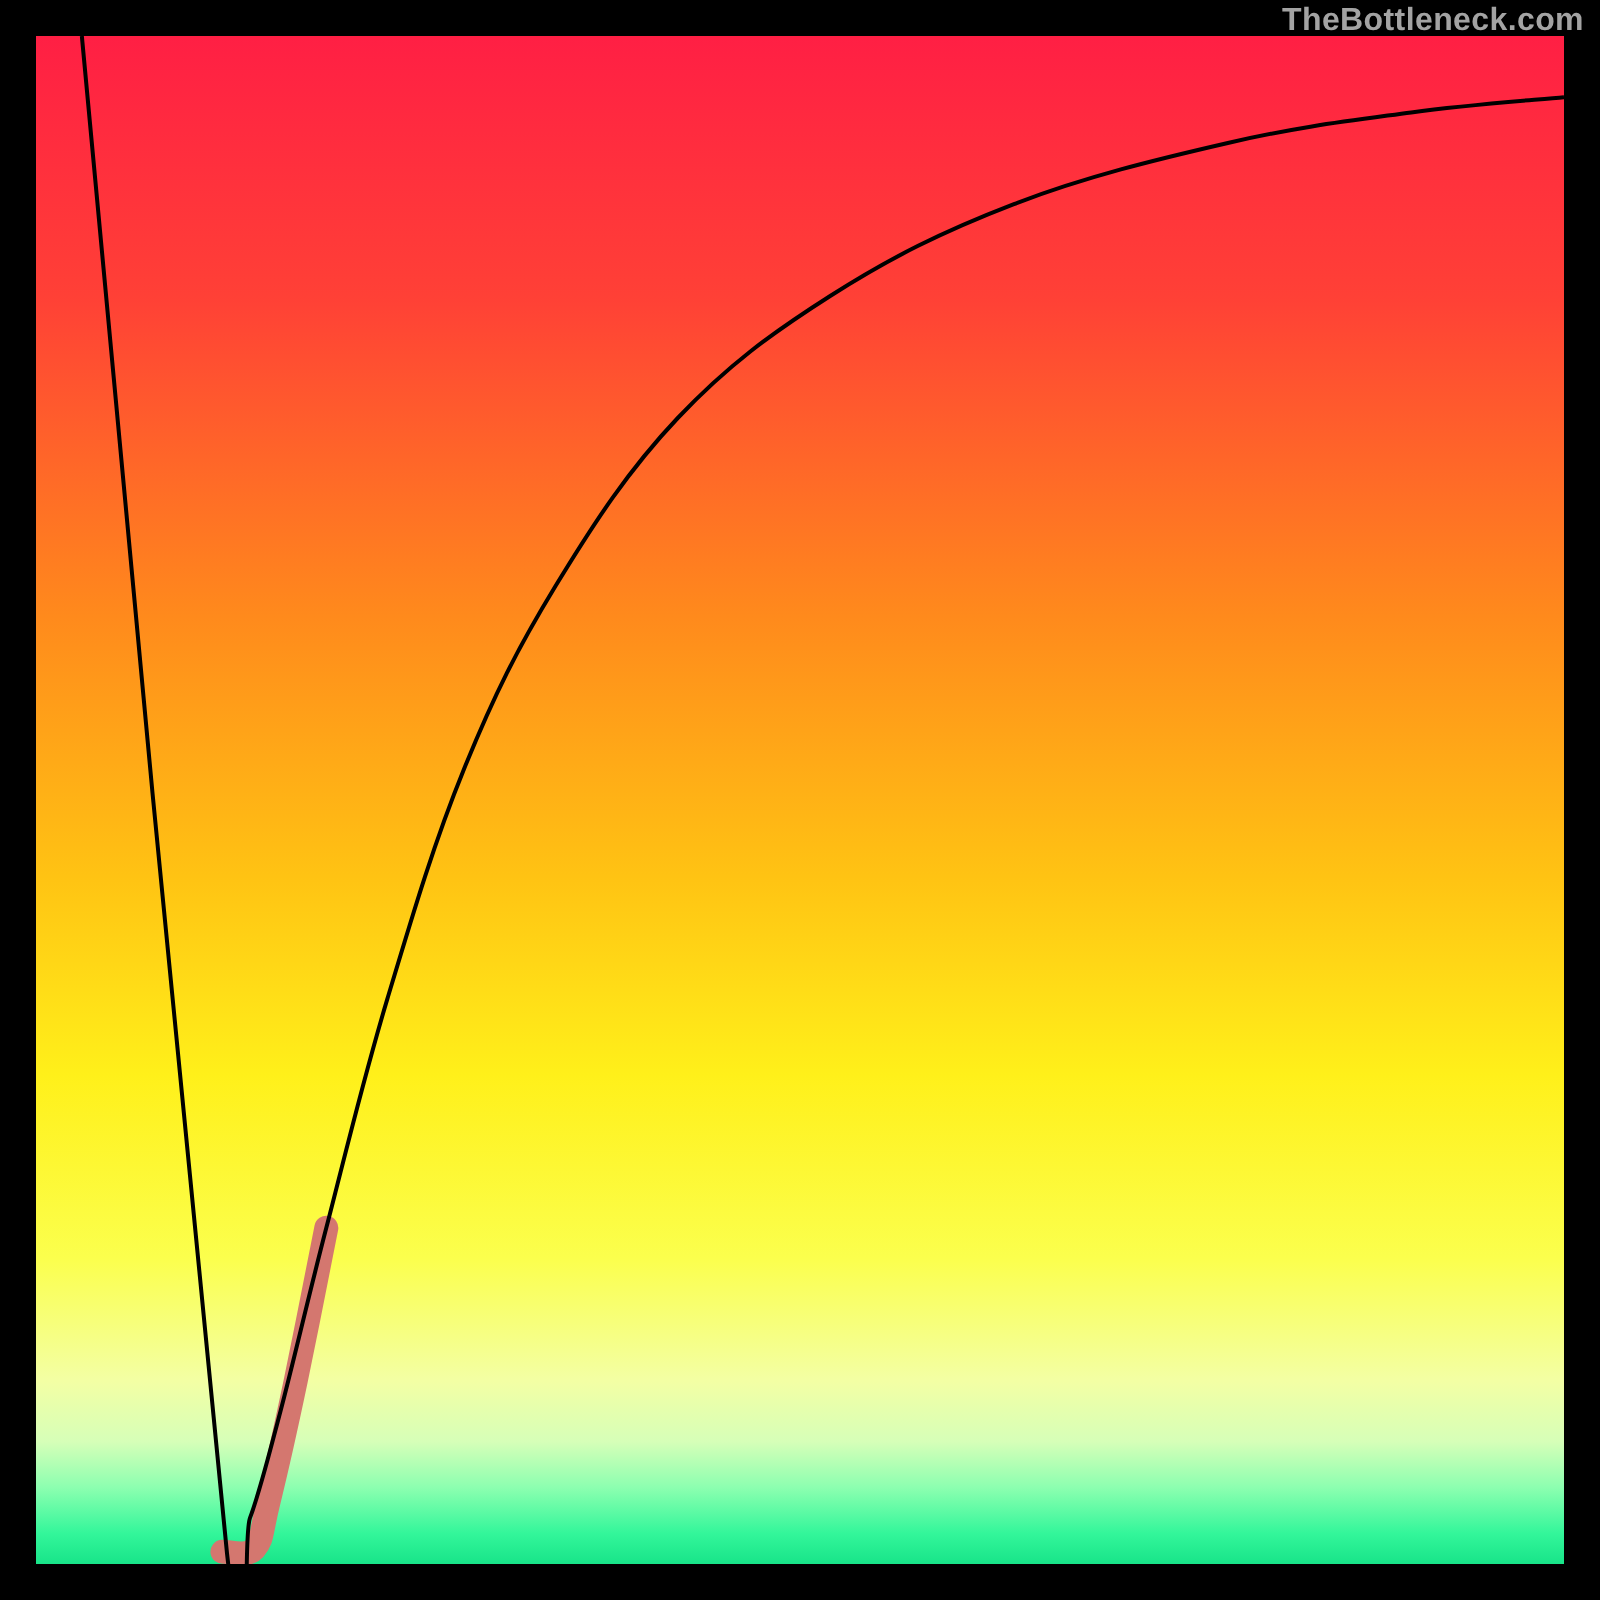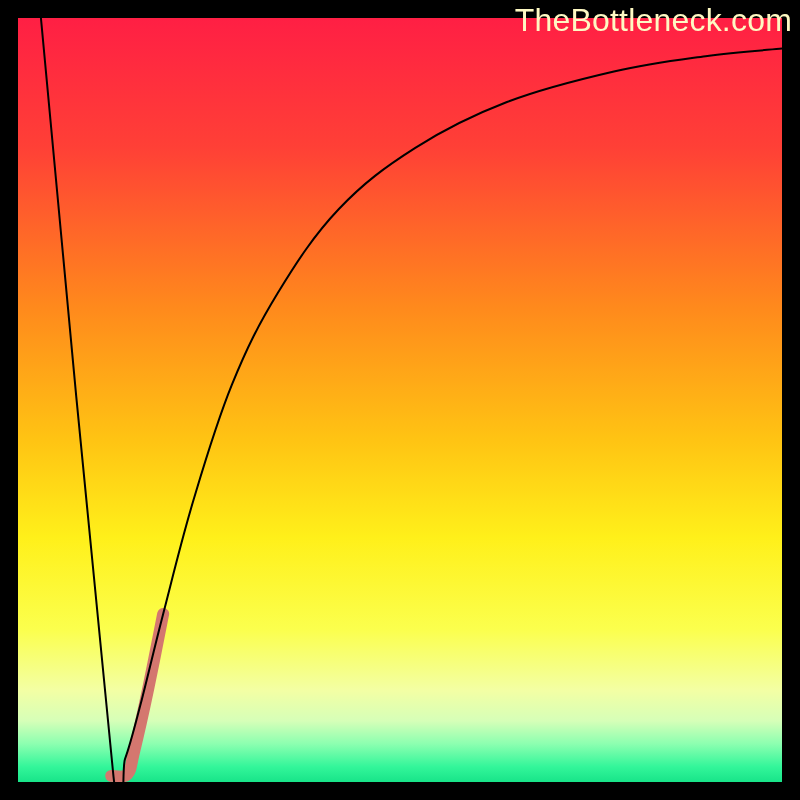--- a/index.html
+++ b/index.html
@@ -31,23 +31,23 @@
     left: 0;
     top: 0;
     width: 100%;
     height: 100%;
   }
   .watermark {
     position: absolute;
     top: 2px;
     right: 8px;
     font-family: Arial, Helvetica, sans-serif;
-    font-size: 32px;
-    font-weight: normal;
-    color: #fef9c3;
+    font-size: 16px;
+    font-weight: bold;
+    color: #a3a3a3;
     letter-spacing: 0.2px;
     user-select: none;
   }
   svg.curve {
     position: absolute;
     left: 0;
     top: 0;
     width: 764px;
     height: 764px;
   }

